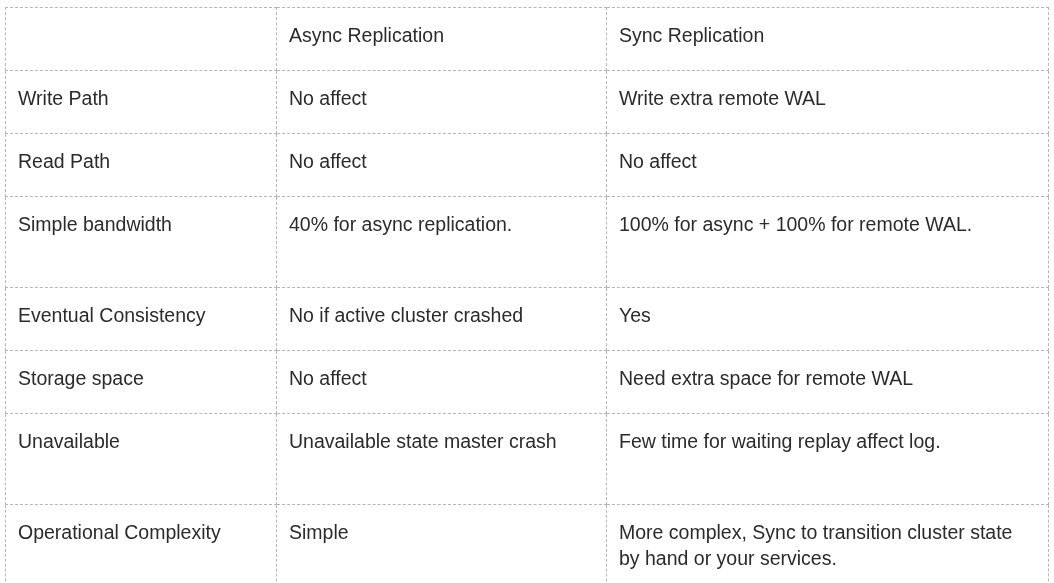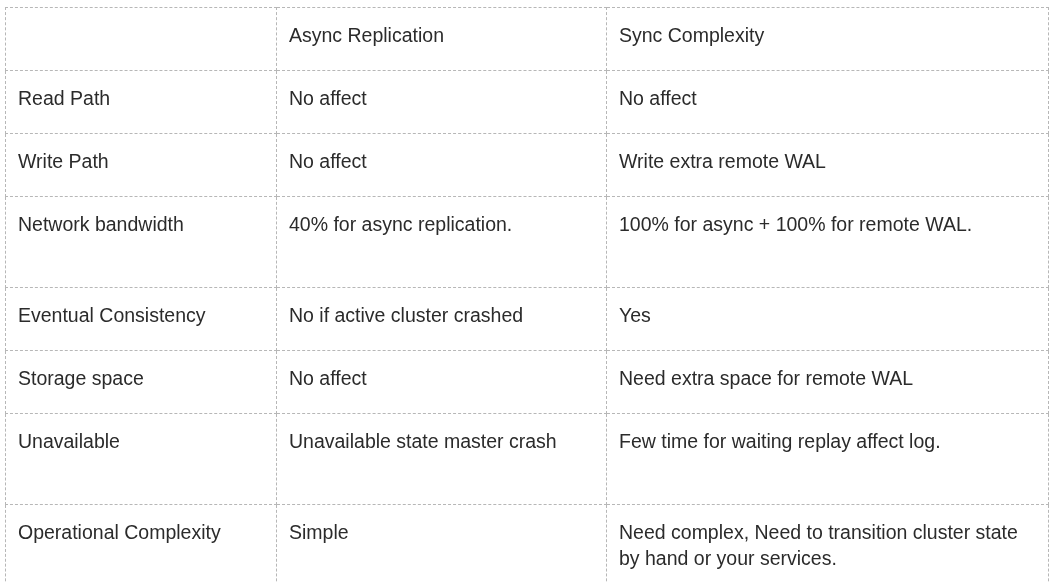--- a/index.html
+++ b/index.html
@@ -84,53 +84,53 @@
       <col class="c-async">
       <col class="c-sync">
     </colgroup>
     <thead>
       <tr class="header-row">
         <td class="corner-cell"></td>
         <th>
           <span class="cell-text">Async Replication</span>
         </th>
         <th>
-          <span class="cell-text">Sync Complexity</span>
+          <span class="cell-text">Sync Replication</span>
         </th>
       </tr>
     </thead>
     <tbody>
+
+      <tr class="body-row">
+        <td>
+          <span class="cell-text">Write Path</span>
+        </td>
+        <td>
+          <span class="cell-text">No affect</span>
+        </td>
+        <td>
+          <span class="cell-text">Write extra remote WAL</span>
+        </td>
+      </tr>
 
       <tr class="body-row">
         <td>
           <span class="cell-text">Read Path</span>
         </td>
         <td>
           <span class="cell-text">No affect</span>
         </td>
         <td>
           <span class="cell-text">No affect</span>
         </td>
       </tr>
 
-      <tr class="body-row">
-        <td>
-          <span class="cell-text">Write Path</span>
-        </td>
-        <td>
-          <span class="cell-text">No affect</span>
-        </td>
-        <td>
-          <span class="cell-text">Write extra remote WAL</span>
-        </td>
-      </tr>
-
       <tr class="body-row row-tall">
         <td>
-          <span class="cell-text">Network bandwidth</span>
+          <span class="cell-text">Simple bandwidth</span>
         </td>
         <td>
           <span class="cell-text">40% for async replication.</span>
         </td>
         <td>
           <span class="cell-text">100% for async + 100% for remote WAL.</span>
         </td>
       </tr>
 
       <tr class="body-row">
@@ -170,20 +170,20 @@
       </tr>
 
       <tr class="body-row row-tall">
         <td>
           <span class="cell-text">Operational Complexity</span>
         </td>
         <td>
           <span class="cell-text">Simple</span>
         </td>
         <td>
-          <span class="cell-text">Need complex, Need to transition cluster state by hand or your services.</span>
+          <span class="cell-text">More complex, Sync to transition cluster state by hand or your services.</span>
         </td>
       </tr>
 
     </tbody>
   </table>
 
 </div>
 
 </body></html>

